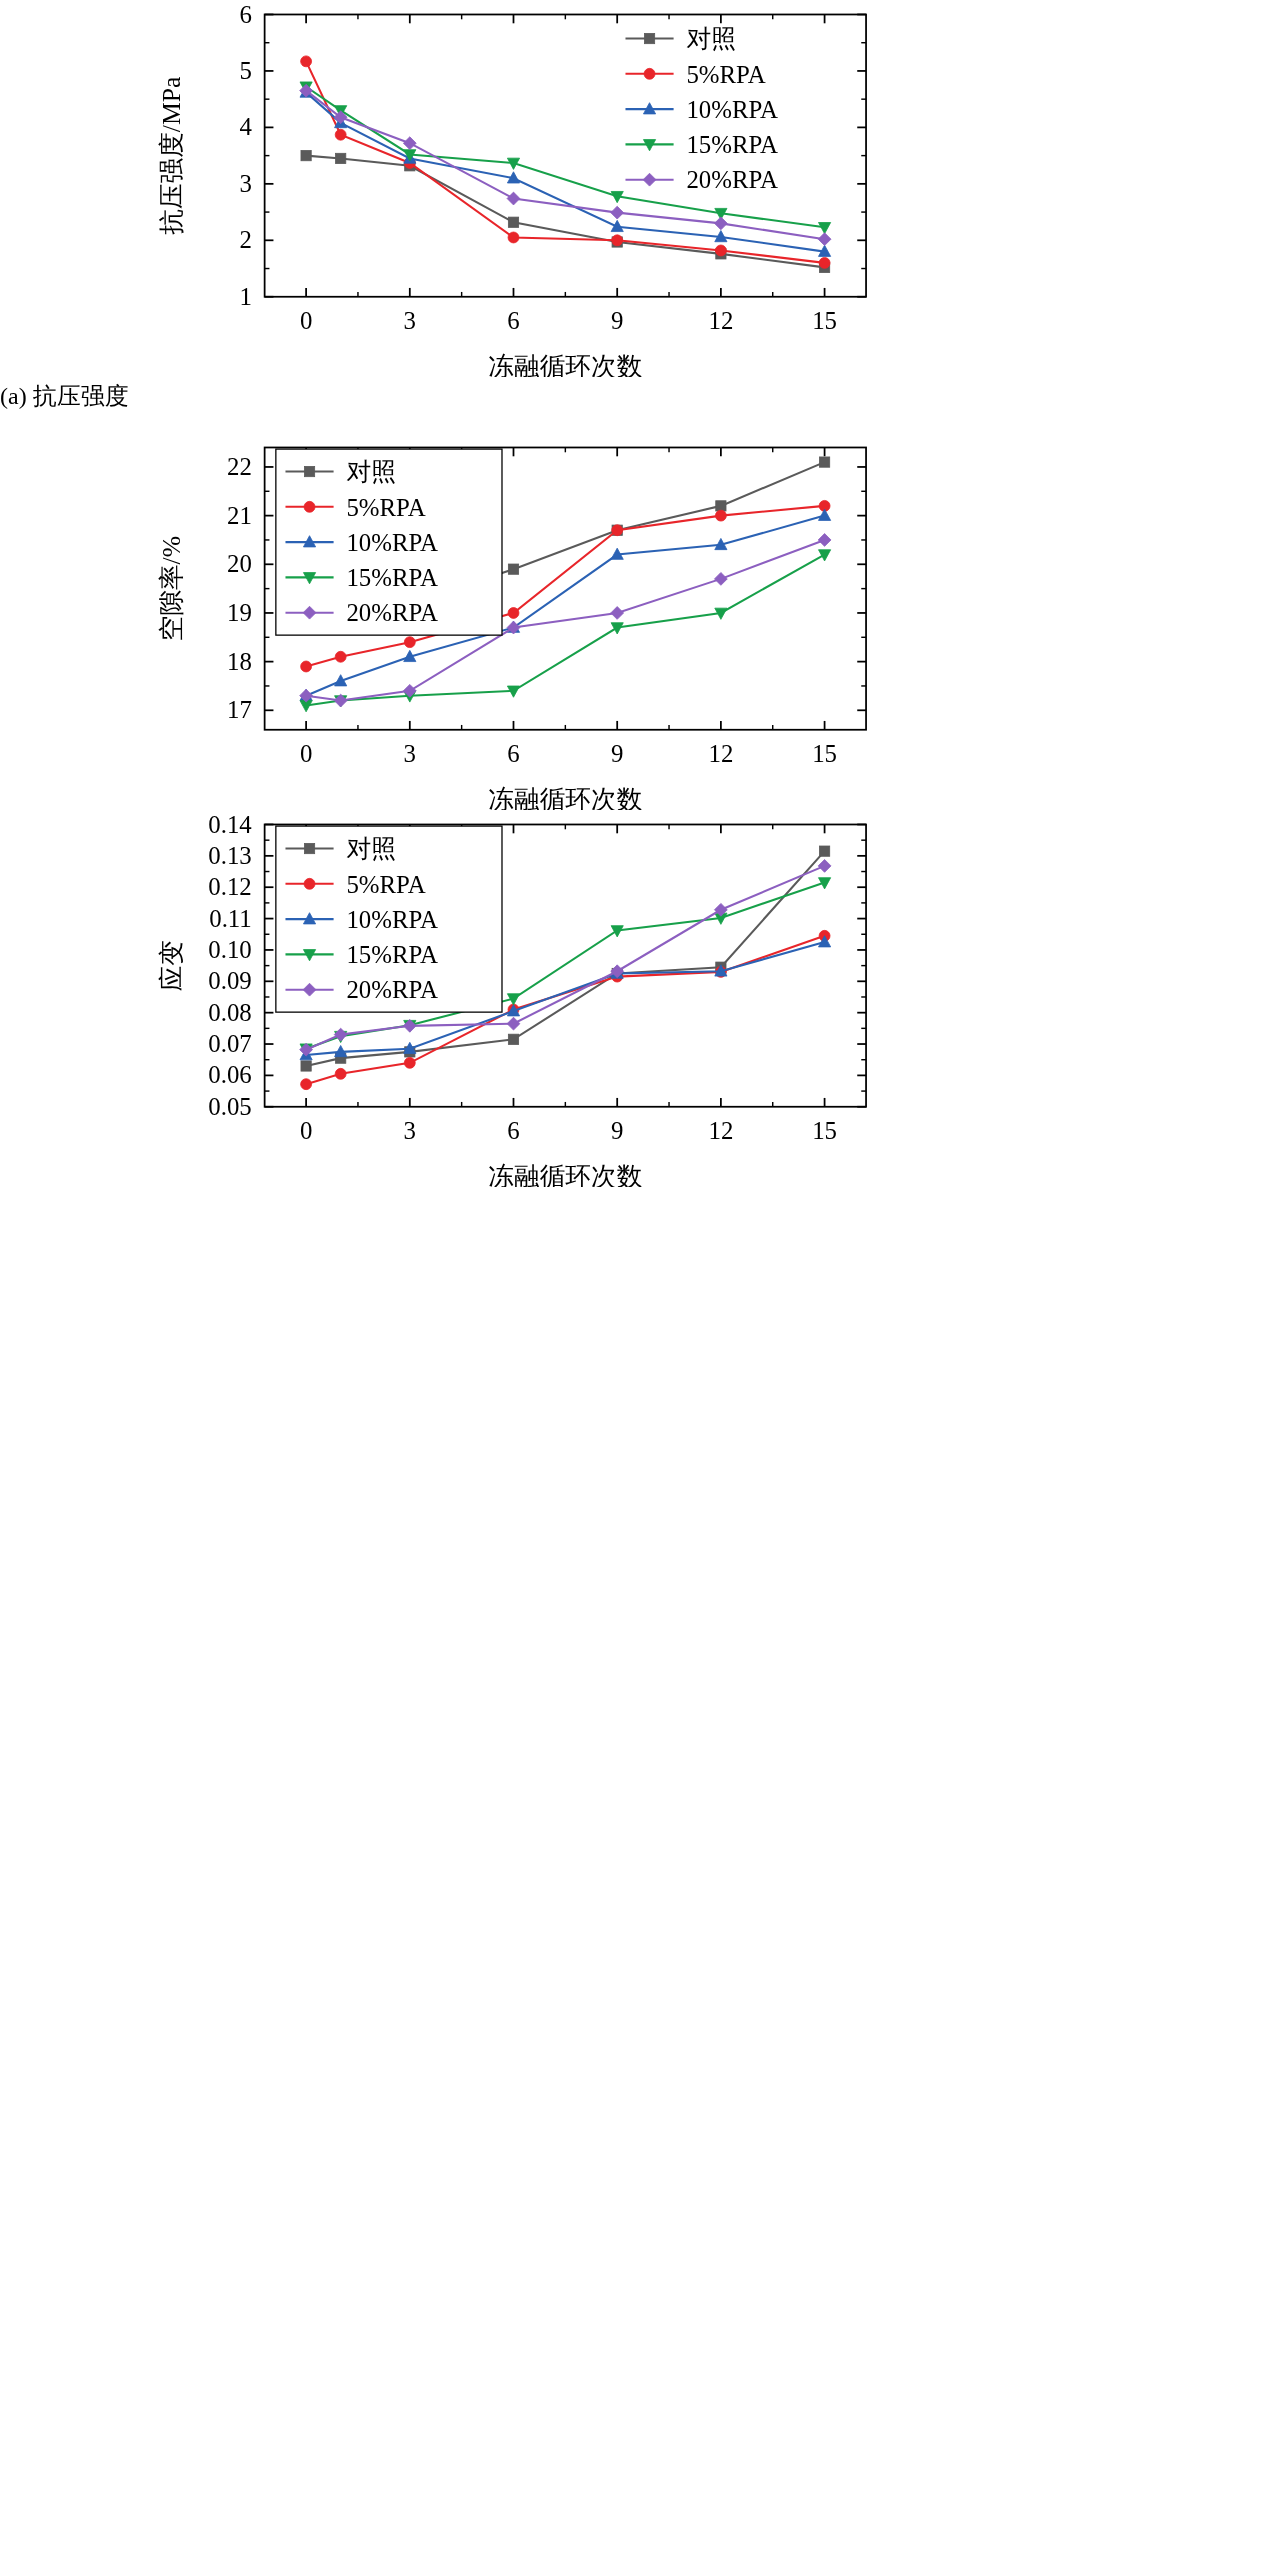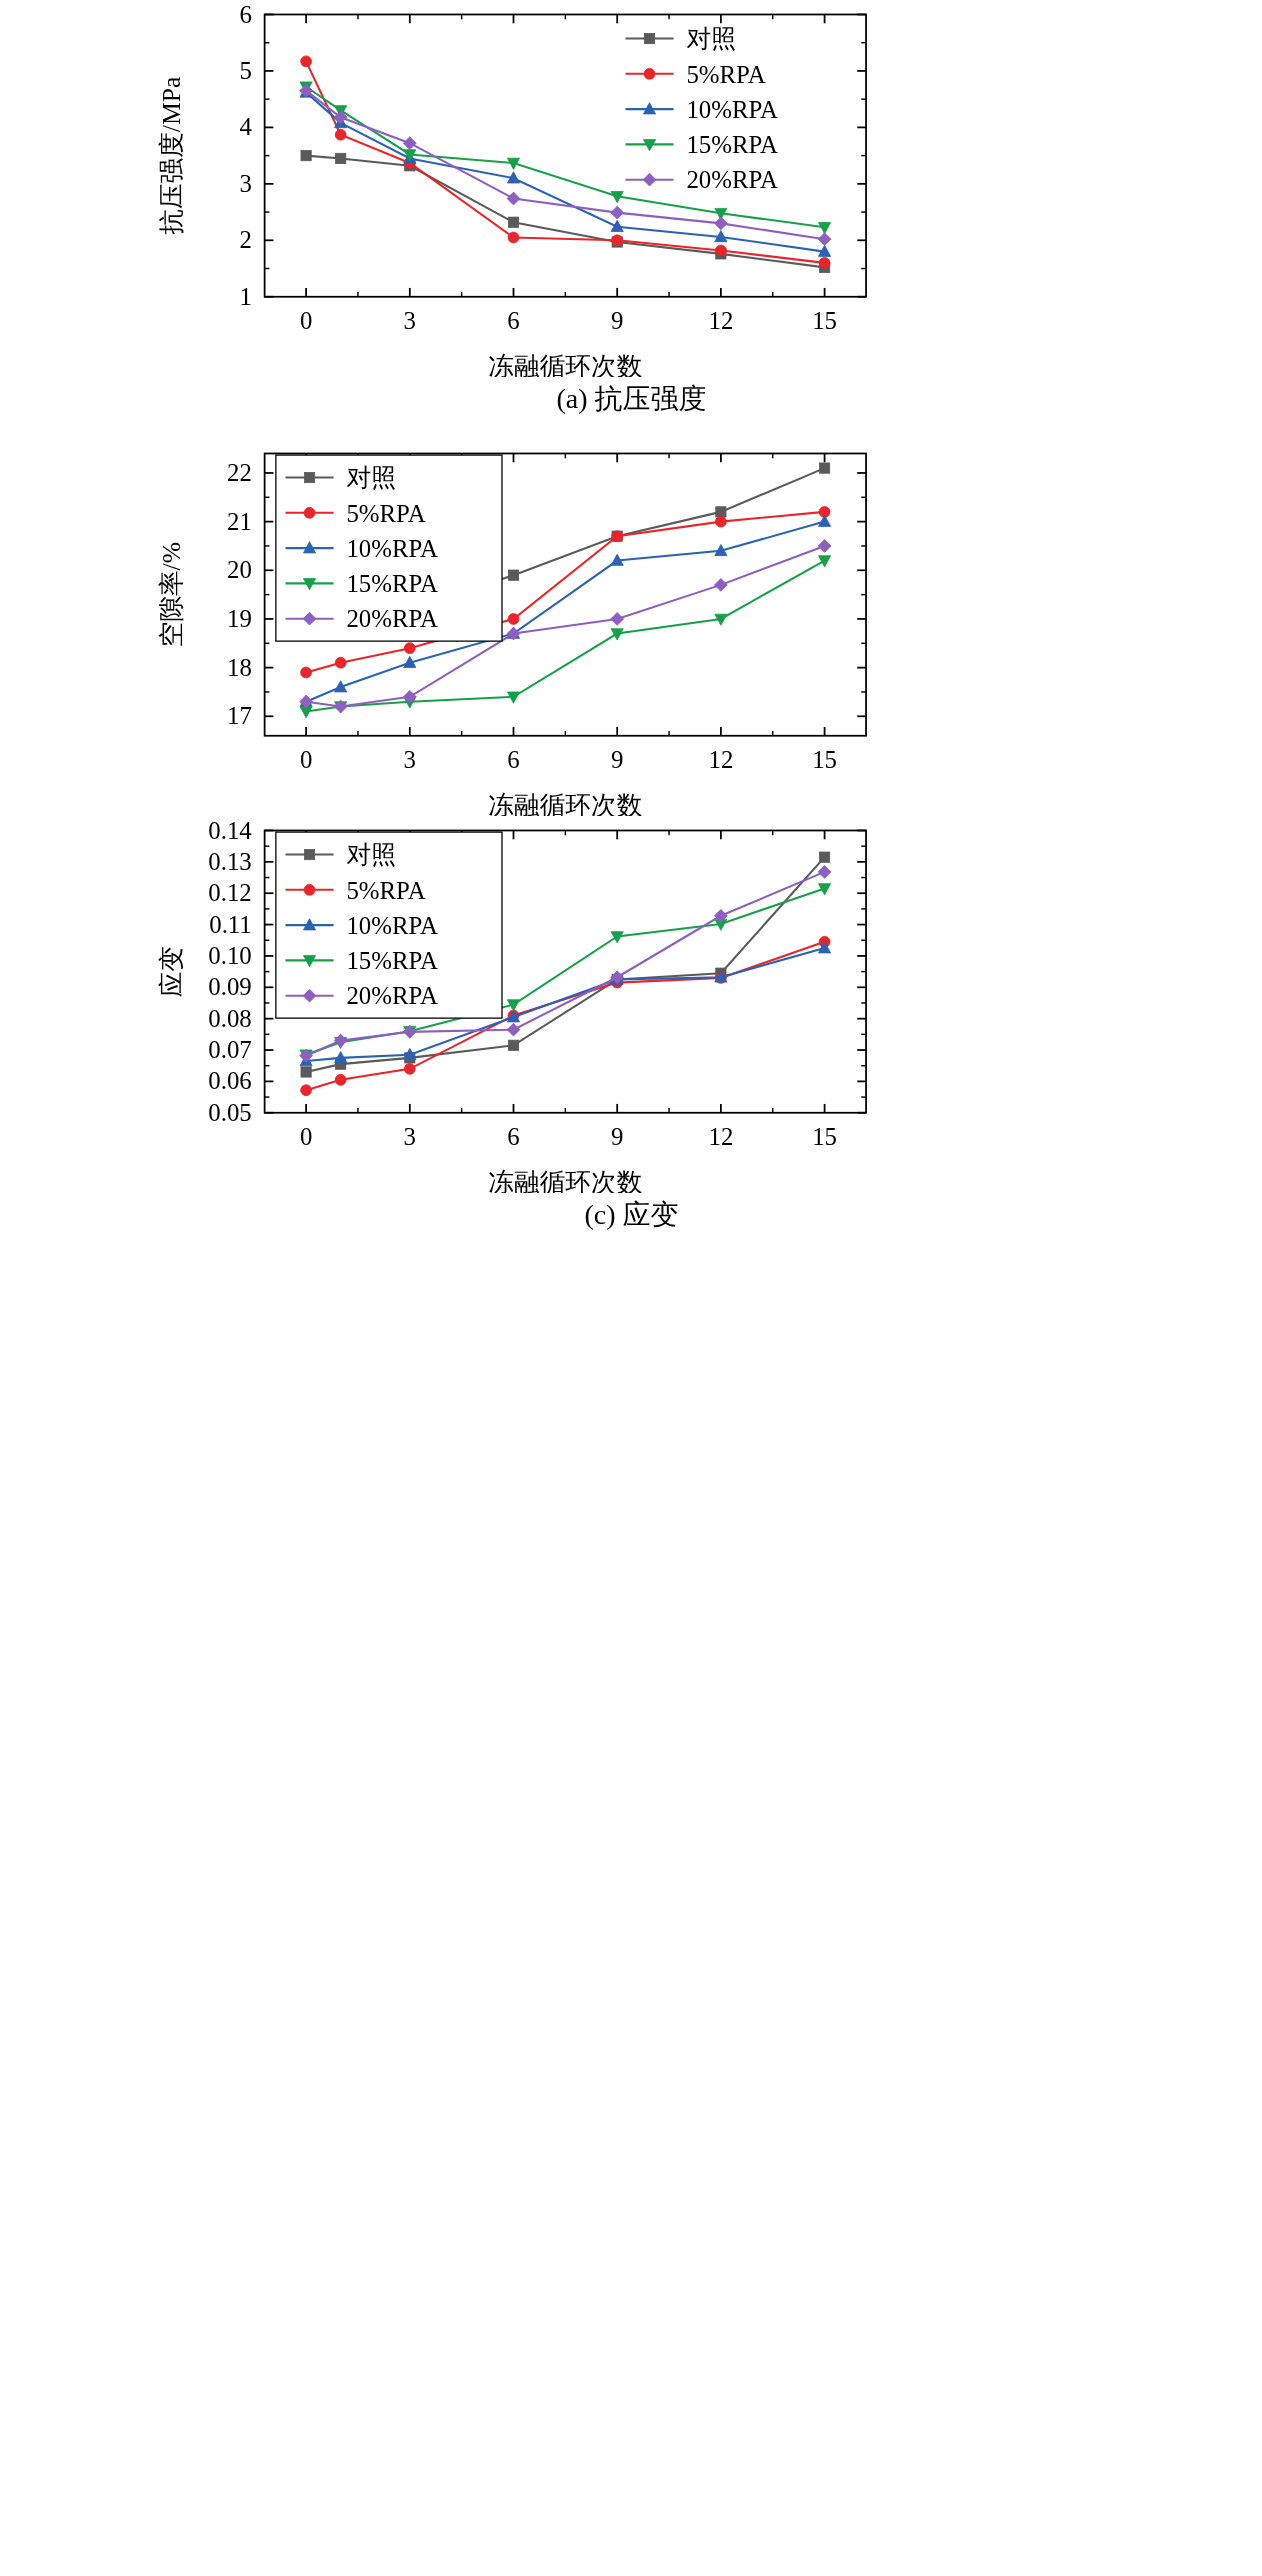--- a/index.html
+++ b/index.html
@@ -6,22 +6,21 @@
   body{
     width:1263px;
     font-family:"Liberation Serif", serif;
     color:#000;
   }
   .page{width:1263px;position:relative;background:#fff;}
   .figure{position:relative;width:1263px;}
   .plot-wrap{position:relative;}
   svg{display:block;}
   .caption{
-    text-align:center;
-    font-size:28px;
+    font-size:24px;
     font-family:"Liberation Serif", serif;
     color:#000;
     margin-top:3.2px;
     margin-bottom:21px;
   }
   text{font-family:"Liberation Serif", serif;}
 </style>
 </head>
 <body>
 
@@ -440,17 +439,16 @@
             <text x="432" y="147" font-size="31" fill="#000">10%RPA</text>
             <line x1="356" y1="180" x2="416" y2="180" stroke="#17a04a" stroke-width="2.6"></line>
             <polygon points="386,188 378.4,174 393.6,174" fill="#17a04a" stroke="#17a04a" stroke-width="1"></polygon>
             <text x="432" y="191" font-size="31" fill="#000">15%RPA</text>
             <line x1="356" y1="224" x2="416" y2="224" stroke="#8c5fc0" stroke-width="2.6"></line>
             <polygon points="386,216 394,224 386,232 378,224" fill="#8c5fc0" stroke="#8c5fc0" stroke-width="1"></polygon>
             <text x="432" y="235" font-size="31" fill="#000">20%RPA</text>
           </g>
         </svg>
     </div>
-    <div class="caption">(c) 应变</div>
   </div>
 
 </div>
 
 
 </body></html>

